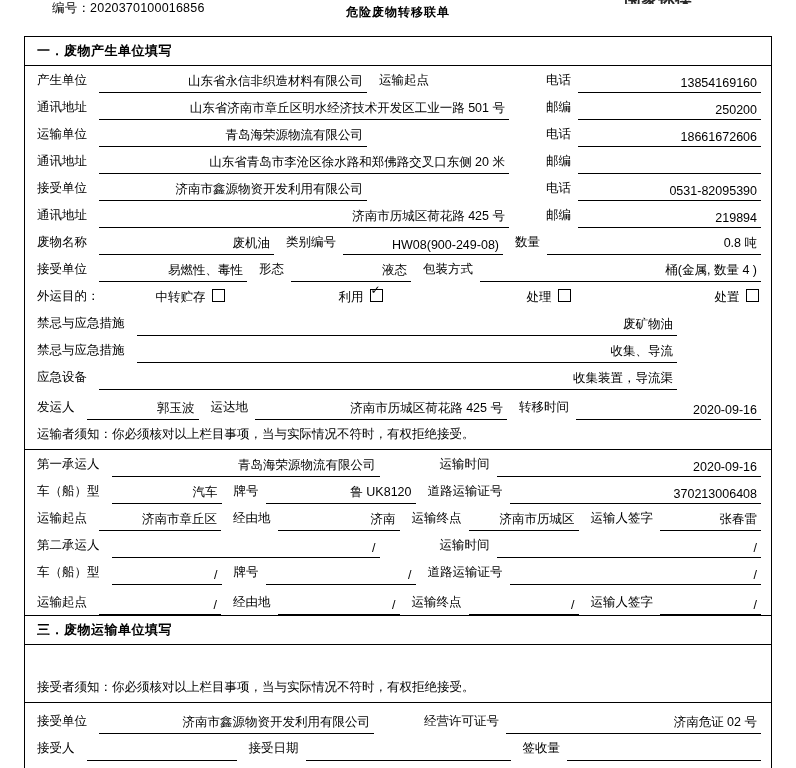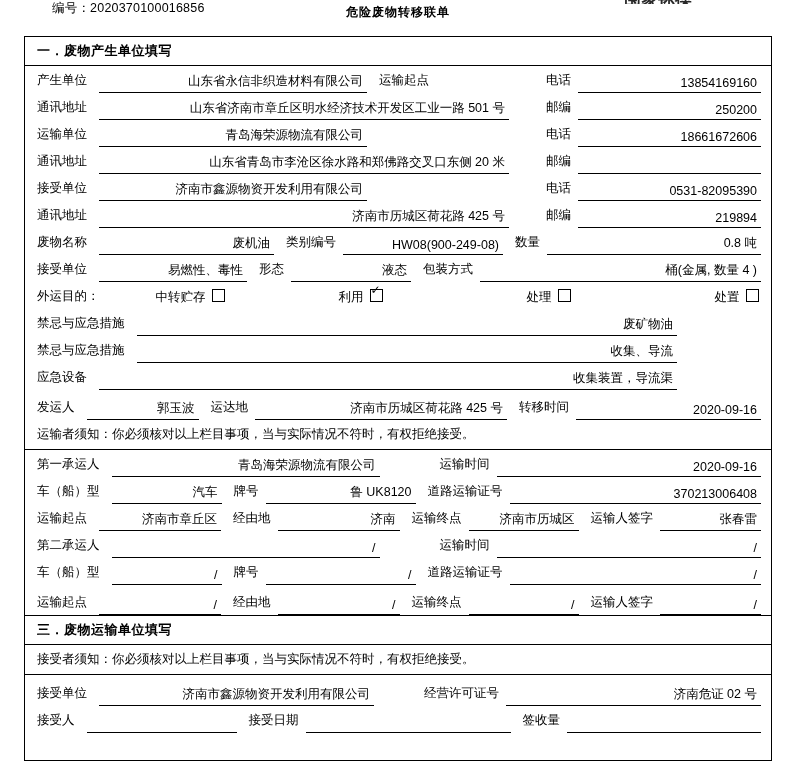--- a/index.html
+++ b/index.html
@@ -391,21 +391,21 @@
         </tr>
 
     <tr>
           <td>
       <div class="section-head">三．废物运输单位填写</div>
     </td>
         </tr>
 
     <tr>
           <td>
-      <div class="note-row" style="border-bottom:1px solid #000;">接受者须知：你必须核对以上栏目事项，当与实际情况不符时，有权拒绝接受。</div>
+      <div class="note-row" style="border-bottom:1px solid #000;margin-top:28px;">接受者须知：你必须核对以上栏目事项，当与实际情况不符时，有权拒绝接受。</div>
     </td>
         </tr>
 
     <tr>
           <td>
       <div class="row" style="margin-top:4px">
         <span class="lbl">接受单位</span>
         <span class="gap"></span>
         <span class="val" style="width:275px">济南市鑫源物资开发利用有限公司</span>
         <span class="gap" style="width:50px"></span>

